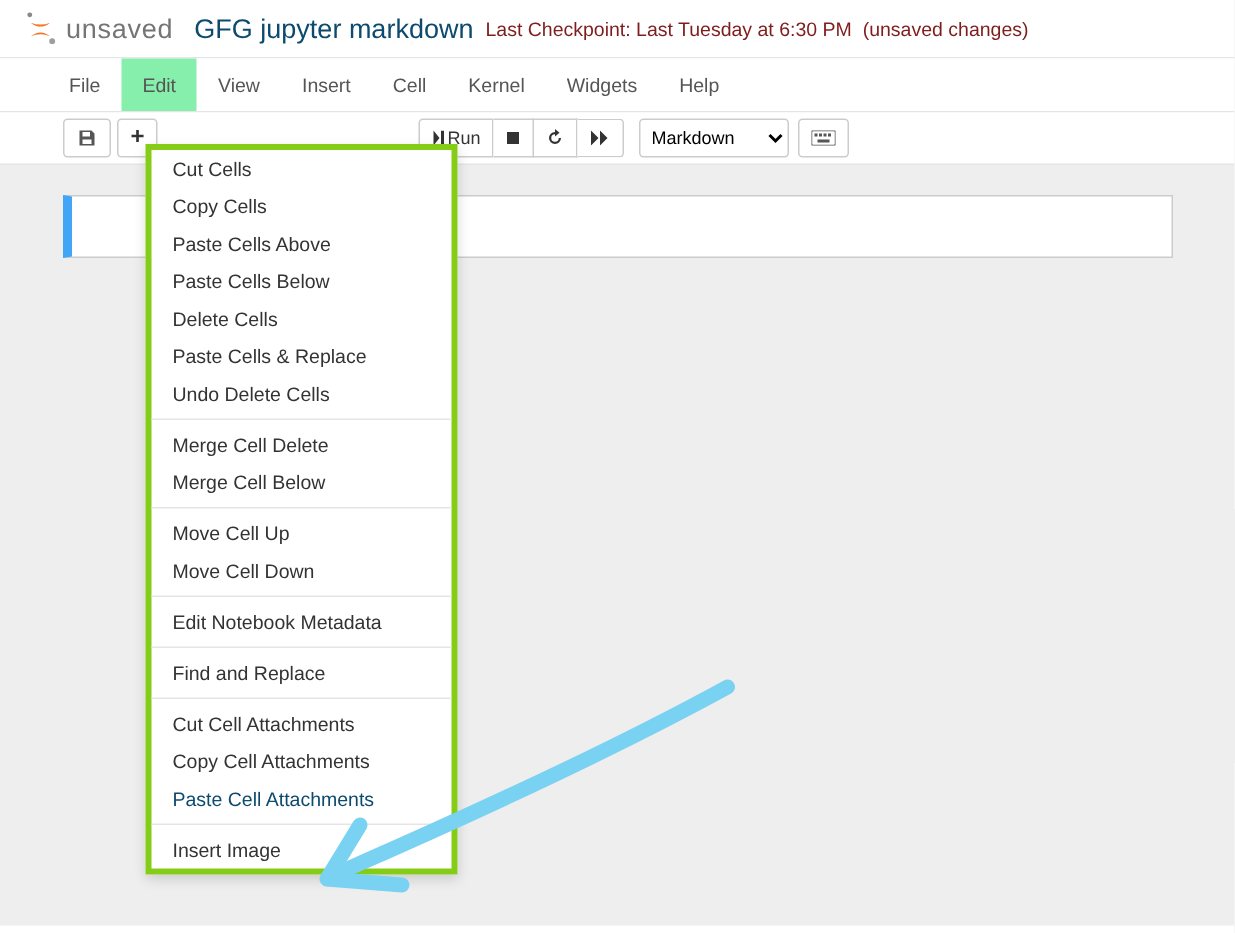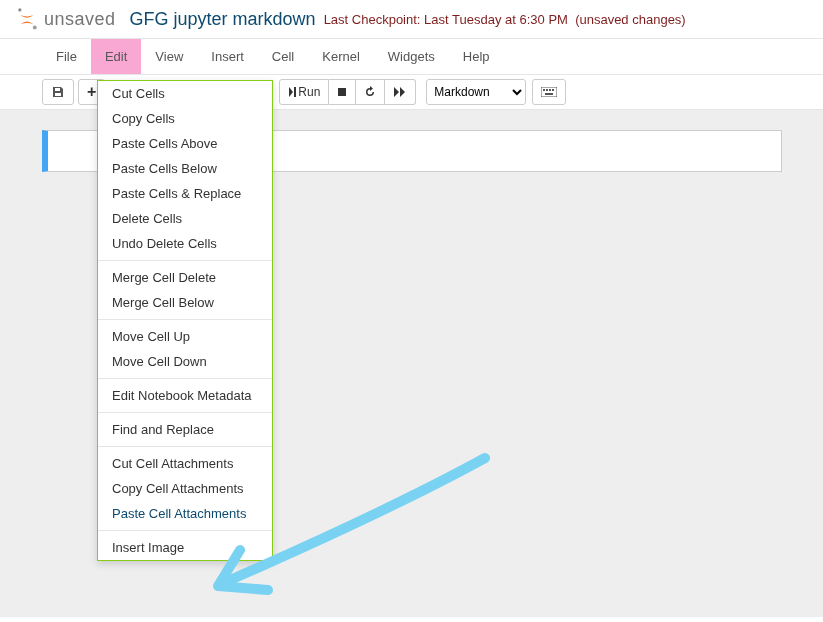--- a/index.html
+++ b/index.html
@@ -34,32 +34,32 @@
       font-size: 18px;
       color: #0c4a6e;
       margin-right: 8px;
     }
     .checkpoint {
       font-size: 13px;
       color: #7f1d1d;
     }
     .menubar {
       display: flex;
-      padding: 0 42px;
+      padding: 0 32px;
       border-bottom: 1px solid #e5e5e5;
       background: #fff;
     }
     .menubar-item {
       padding: 10px 14px;
       color: #555;
       font-size: 13px;
       cursor: pointer;
     }
     .menubar-item.active {
-      background: #f9a8d4;
+      background: #86efac;
     }
     .toolbar {
       display: flex;
       align-items: center;
       padding: 4px 42px;
       border-bottom: 1px solid #e5e5e5;
       background: #fff;
       gap: 0;
     }
     .tool-btn {
@@ -99,25 +99,25 @@
     .cell-container {
       background: #fff;
       border: 1px solid #ccc;
       border-left: 6px solid #42A5F5;
       margin: 0 0 0 42px;
       height: 42px;
       width: 740px;
     }
     .dropdown {
       position: absolute;
-      top: 80px;
+      top: 96px;
       left: 97px;
-      width: 176px;
-      background: #fff;
-      border: 1px solid #84cc16;
+      width: 208px;
+      background: #fff;
+      border: 4px solid #84cc16;
       box-shadow: 0 3px 8px rgba(0,0,0,0.15);
       z-index: 100;
     }
     .dropdown-item {
       padding: 5px 14px;
       color: #333;
       font-size: 13px;
       cursor: pointer;
       white-space: nowrap;
     }
@@ -217,22 +217,22 @@
 
 <div class="notebook-area">
   <div class="cell-container"></div>
 </div>
 
 <div class="dropdown">
   <div class="dropdown-item">Cut Cells</div>
   <div class="dropdown-item">Copy Cells</div>
   <div class="dropdown-item">Paste Cells Above</div>
   <div class="dropdown-item">Paste Cells Below</div>
+  <div class="dropdown-item">Delete Cells</div>
   <div class="dropdown-item">Paste Cells &amp; Replace</div>
-  <div class="dropdown-item">Delete Cells</div>
   <div class="dropdown-item">Undo Delete Cells</div>
   <div class="dropdown-sep"></div>
   <div class="dropdown-item">Merge Cell Delete</div>
   <div class="dropdown-item">Merge Cell Below</div>
   <div class="dropdown-sep"></div>
   <div class="dropdown-item">Move Cell Up</div>
   <div class="dropdown-item">Move Cell Down</div>
   <div class="dropdown-sep"></div>
   <div class="dropdown-item">Edit Notebook Metadata</div>
   <div class="dropdown-sep"></div>

